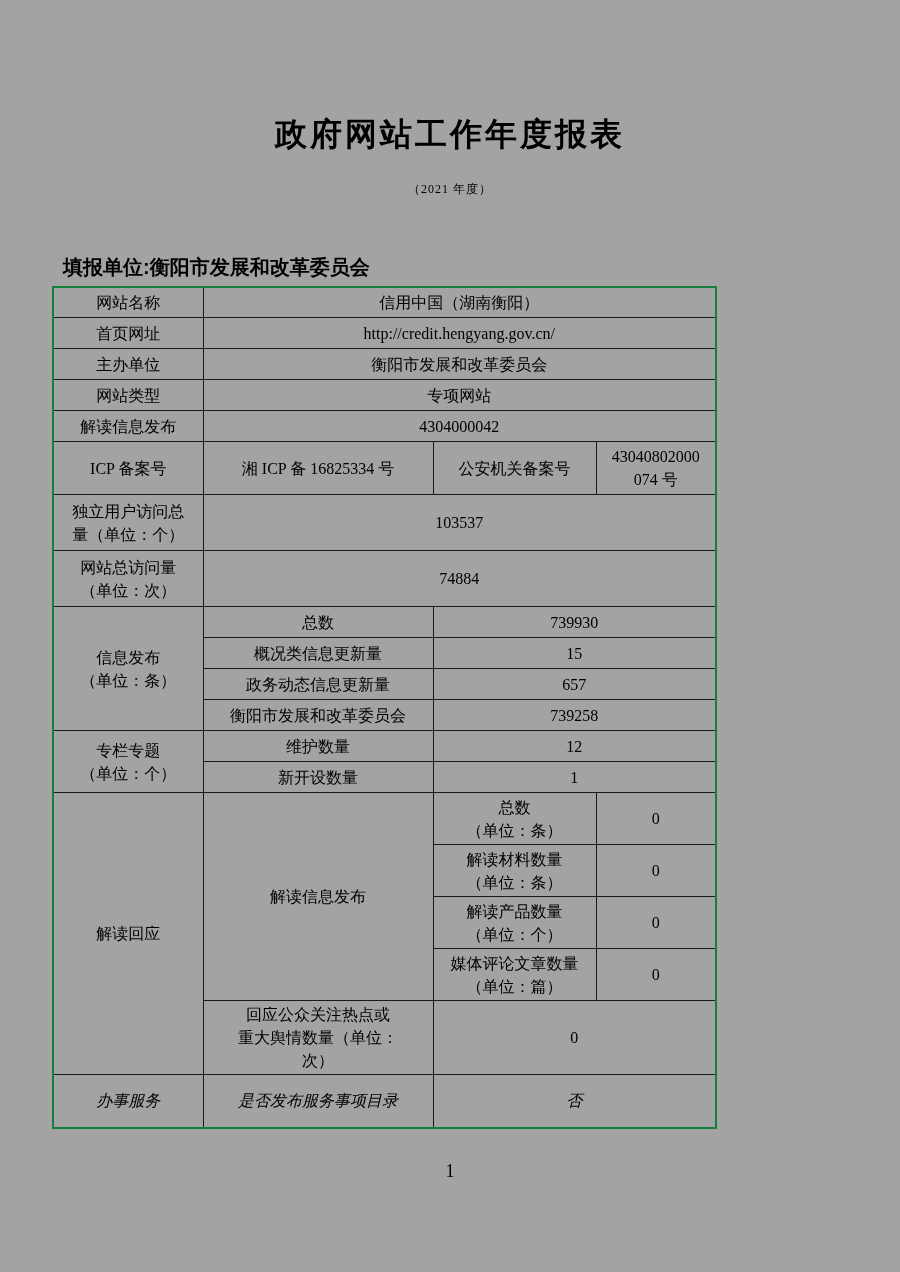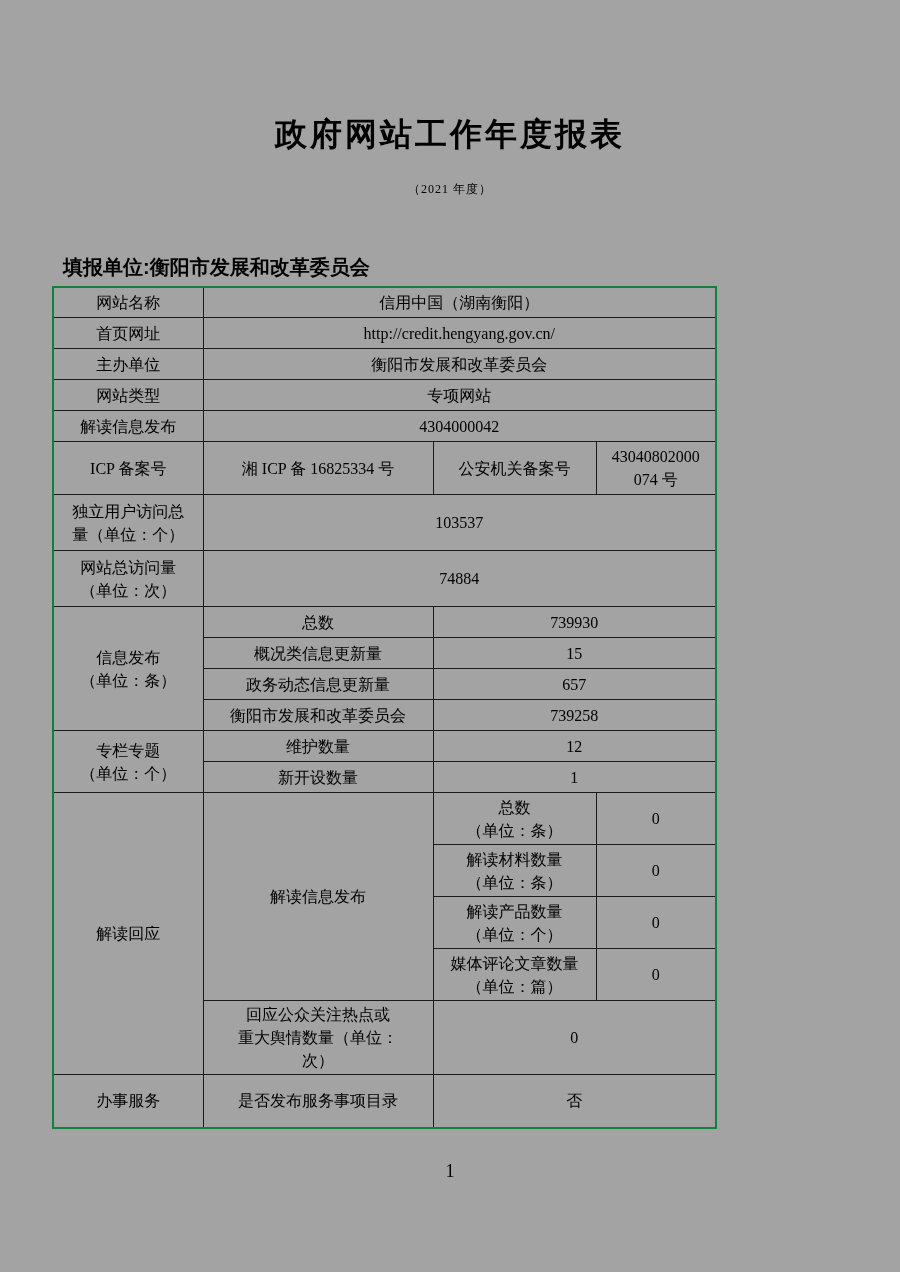--- a/index.html
+++ b/index.html
@@ -55,21 +55,21 @@
     overflow: hidden;
   }
   td.num { font-family: "Liberation Serif", serif; }
   tr.r-basic  { height: 31px; }
   tr.r-icp    { height: 53px; }
   tr.r-visit  { height: 56px; }
   tr.r-info   { height: 31px; }
   tr.r-topic  { height: 31px; }
   tr.r-interp { height: 52px; }
   tr.r-hot    { height: 74px; }
-  tr.r-serv   { height: 53px; }
+  tr.r-serv   { height: 53px; font-style: italic; }
   td.cut-label { vertical-align: bottom; padding-bottom: 4px; }
   td.cut-top   { vertical-align: top; padding-top: 6px; }
   .page-number {
     margin-top: 32px;
     text-align: center;
     font-size: 18px;
   }
 </style>
 </head>
 <body>

